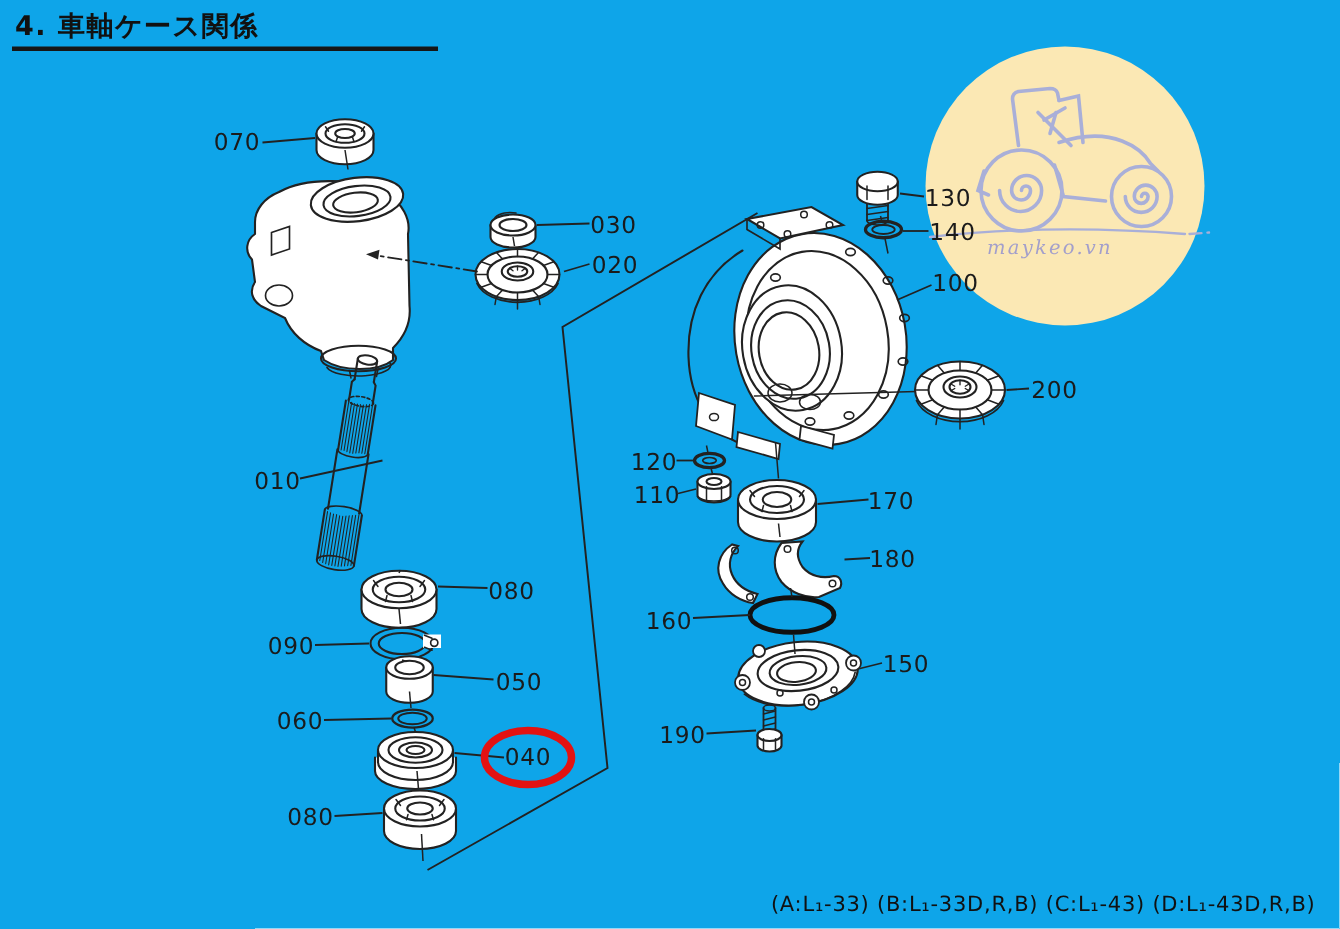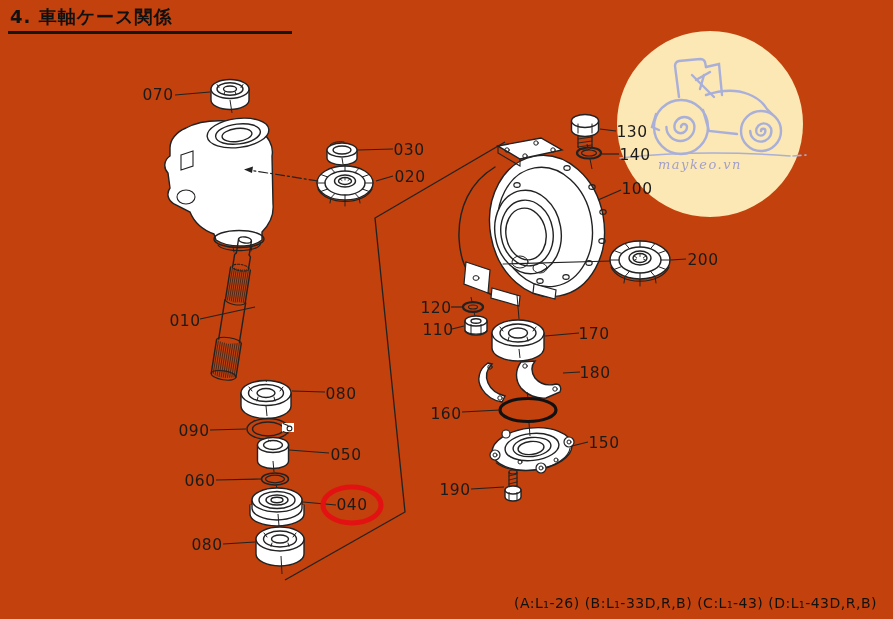--- a/index.html
+++ b/index.html
@@ -1,17 +1,17 @@
 <!DOCTYPE html>
 <html><head>
 <meta charset="utf-8">
 <style>
   html,body { margin:0; padding:0; background:#ffffff; }
   .page {
-    position:relative; width:893px; height:619px; background:#c2410c;
+    position:relative; width:893px; height:619px; background:#0ea5e9;
     font-family:"DejaVu Sans","Liberation Sans",sans-serif; overflow:hidden;
   }
   .title {
     position:absolute; left:10px; top:5px; margin:0;
     font-size:18px; font-weight:bold; color:#111; letter-spacing:1px;
     font-family:"DejaVu Sans","Liberation Sans",sans-serif;
   }
   .title-rule {
     position:absolute; left:8px; top:31px; width:284px; height:3px; background:#161616;
   }
@@ -372,14 +372,14 @@
       <text class="callout" x="594" y="339" text-anchor="middle">170</text>
       <text class="callout" x="595" y="378" text-anchor="middle">180</text>
       <text class="callout" x="446" y="419" text-anchor="middle">160</text>
       <text class="callout" x="604" y="448" text-anchor="middle">150</text>
       <text class="callout" x="455" y="495" text-anchor="middle">190</text>
     </g>
 
     <ellipse cx="352" cy="505" rx="29" ry="18" fill="none" stroke="#e31212" stroke-width="5"></ellipse>
   </svg>
 
-  <div class="footer-note">(A:L₁-26) (B:L₁-33D,R,B) (C:L₁-43) (D:L₁-43D,R,B)</div>
+  <div class="footer-note">(A:L₁-33) (B:L₁-33D,R,B) (C:L₁-43) (D:L₁-43D,R,B)</div>
 </div>
 
 </body></html>

